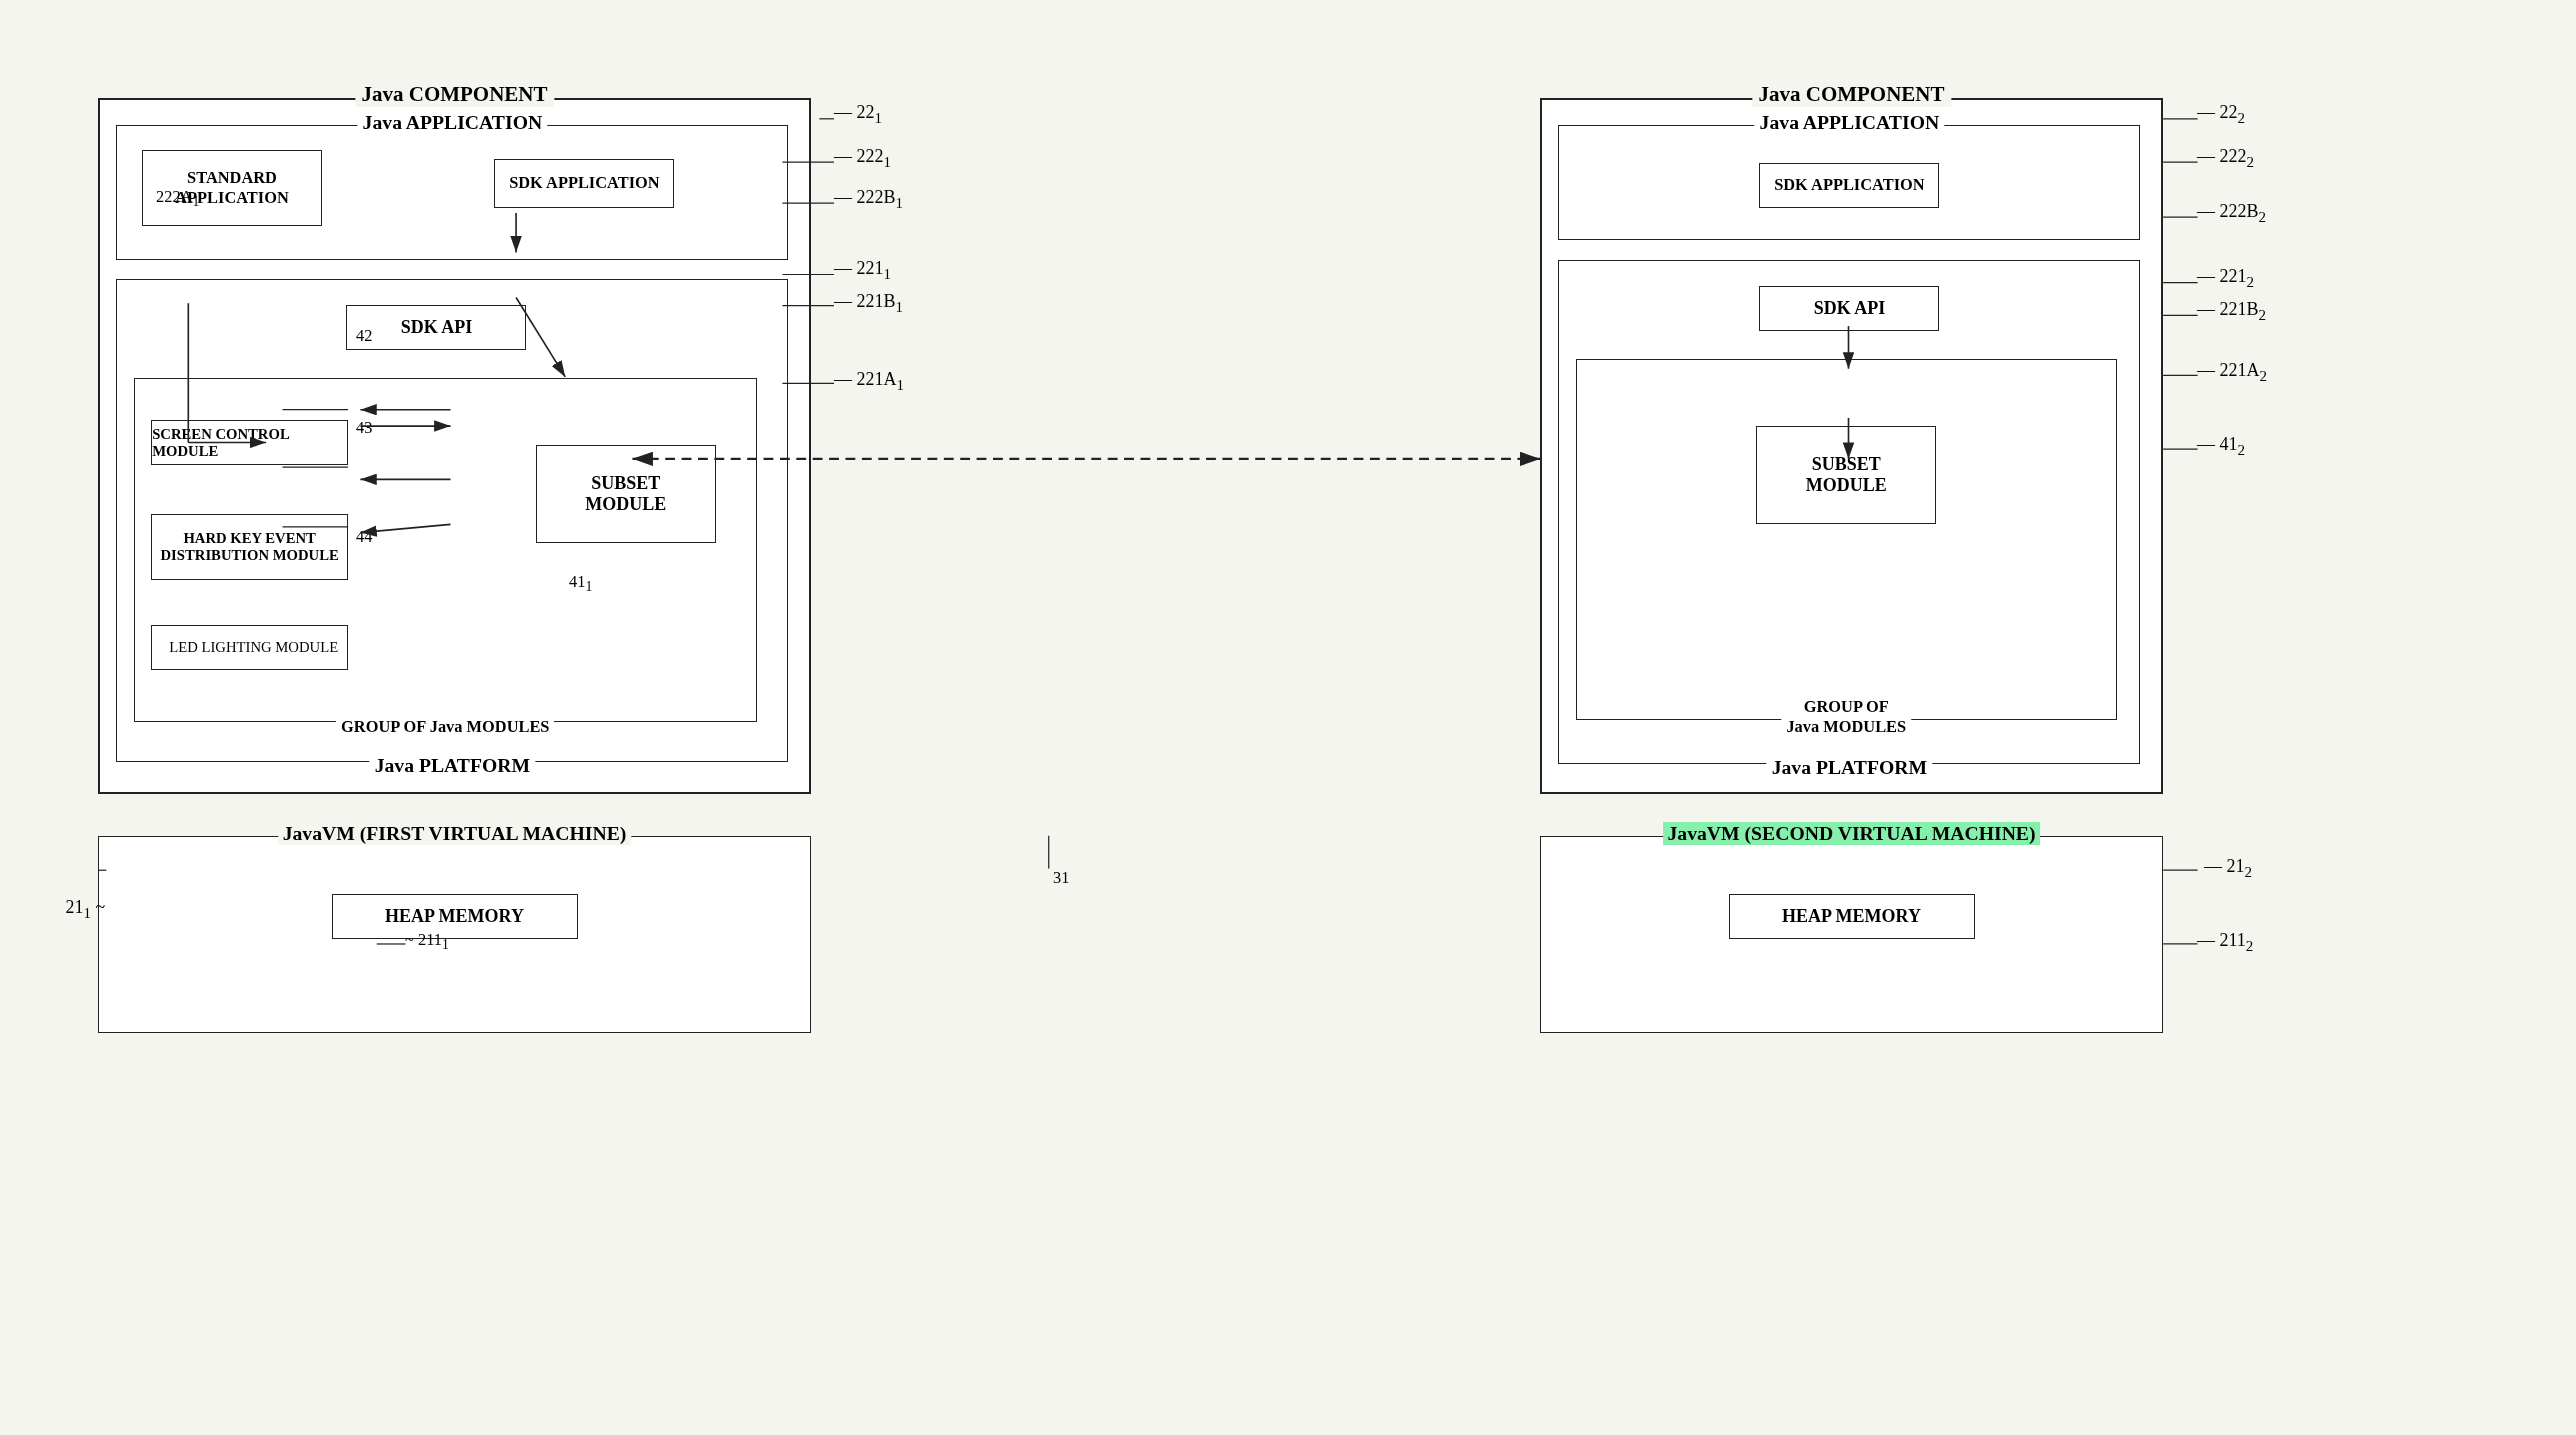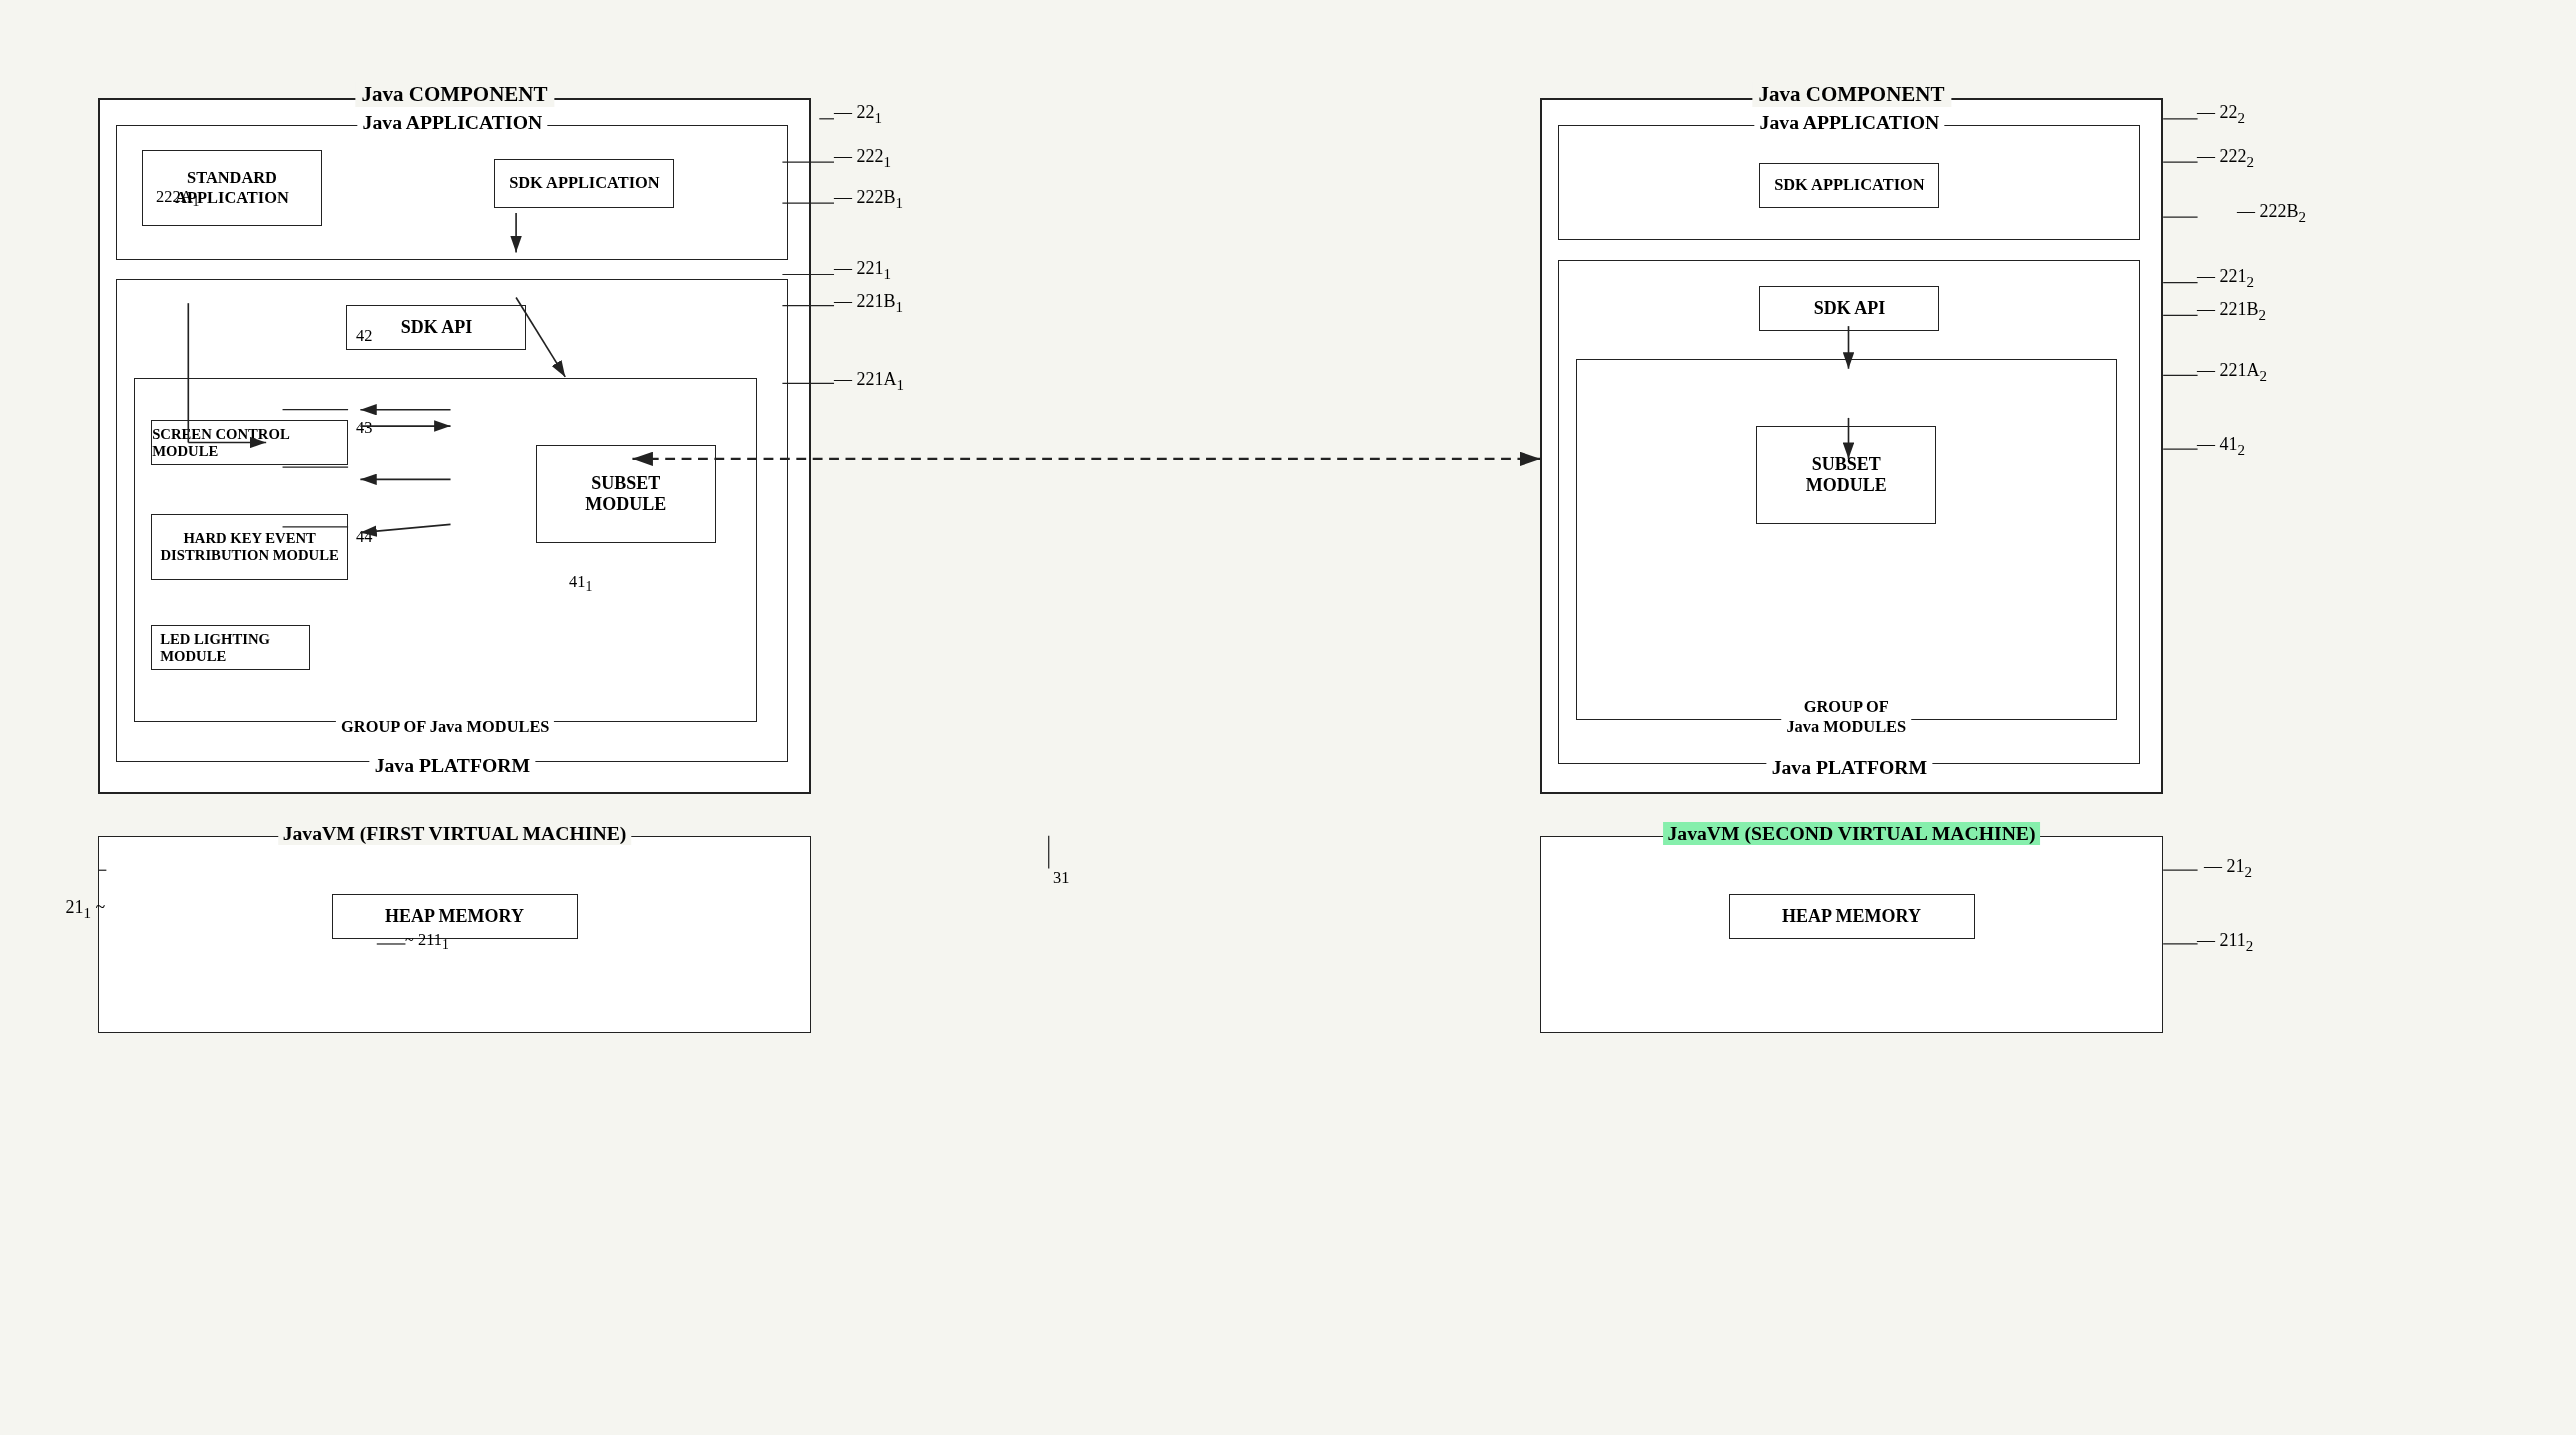--- a/index.html
+++ b/index.html
@@ -187,28 +187,28 @@
       text-align: center;
       font-size: 14.7px;
       font-weight: bold;
     }
 
     
     .led-box {
       position: absolute;
       left: 16.4px;
       top: 246px;
-      width: 159px;
+      width: 197px;
       height: 45px;
       border: 1.6px solid #222;
       display: flex;
       align-items: center;
       justify-content: center;
       font-size: 14.7px;
-      font-weight: bold;
+      font-weight: normal;
       padding-left: 8px;
     }
 
     
     .subset-module-left {
       position: absolute;
       left: 401px;
       top: 66px;
       width: 180px;
       height: 98px;
@@ -586,21 +586,21 @@
   <span class="ref-label" style="left:307px; top:369px; font-size:16.4px;">43</span>
 
   <span class="ref-label" style="left:307px; top:478px; font-size:16.4px;">44</span>
 
   <span class="ref-label" style="left:520px; top:523px; font-size:16.4px;">41<sub>1</sub></span>
 
   <span class="ref-label" style="left:2148px; top:53px;">— 22<sub>2</sub></span>
 
   <span class="ref-label" style="left:2148px; top:97px;">— 222<sub>2</sub></span>
 
-  <span class="ref-label" style="left:2148px; top:152px;margin-left:40px;">— 222B<sub>2</sub></span>
+  <span class="ref-label" style="left:2148px; top:152px;">— 222B<sub>2</sub></span>
 
   <span class="ref-label" style="left:2148px; top:217px;">— 221<sub>2</sub></span>
 
   <span class="ref-label" style="left:2148px; top:250px;">— 221B<sub>2</sub></span>
 
   <span class="ref-label" style="left:2148px; top:311px;">— 221A<sub>2</sub></span>
 
   <span class="ref-label" style="left:2148px; top:385px;">— 41<sub>2</sub></span>
 
   <span class="ref-label" style="left:16.4px; top:848px;">21<sub>1</sub> ~</span>

